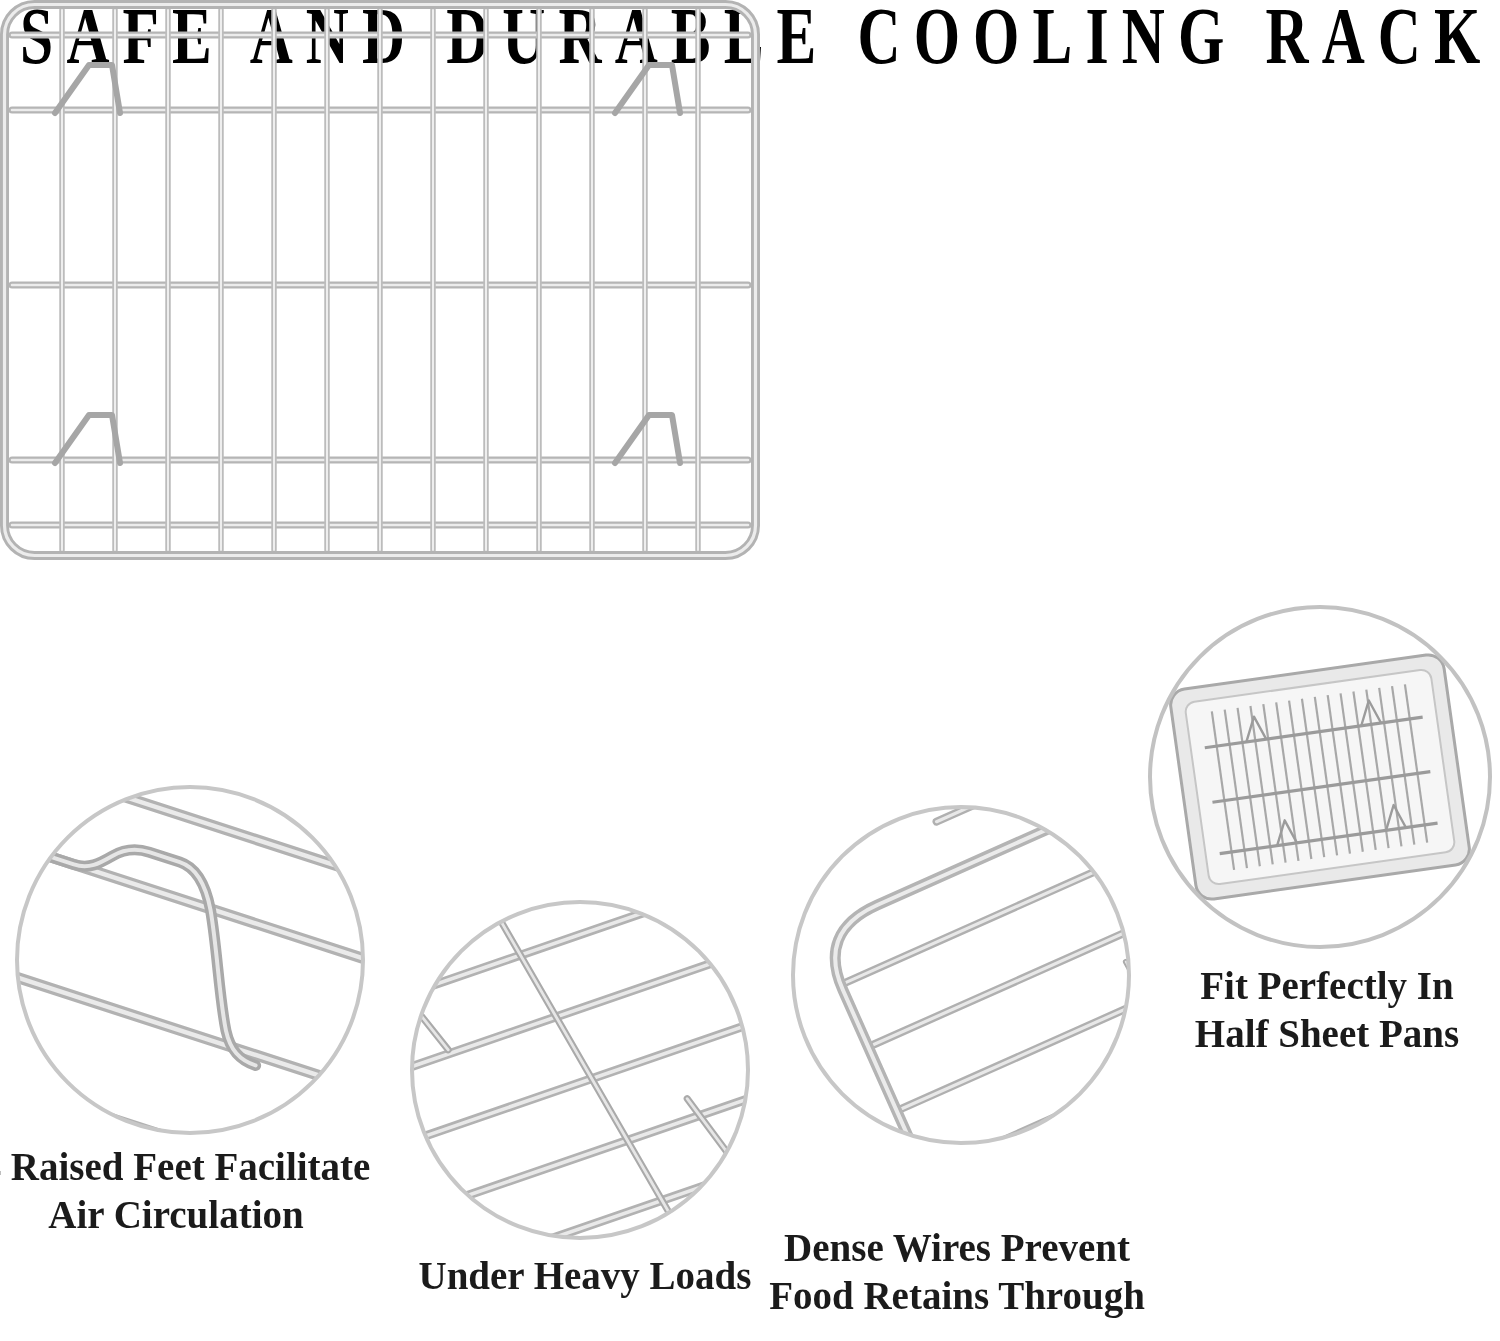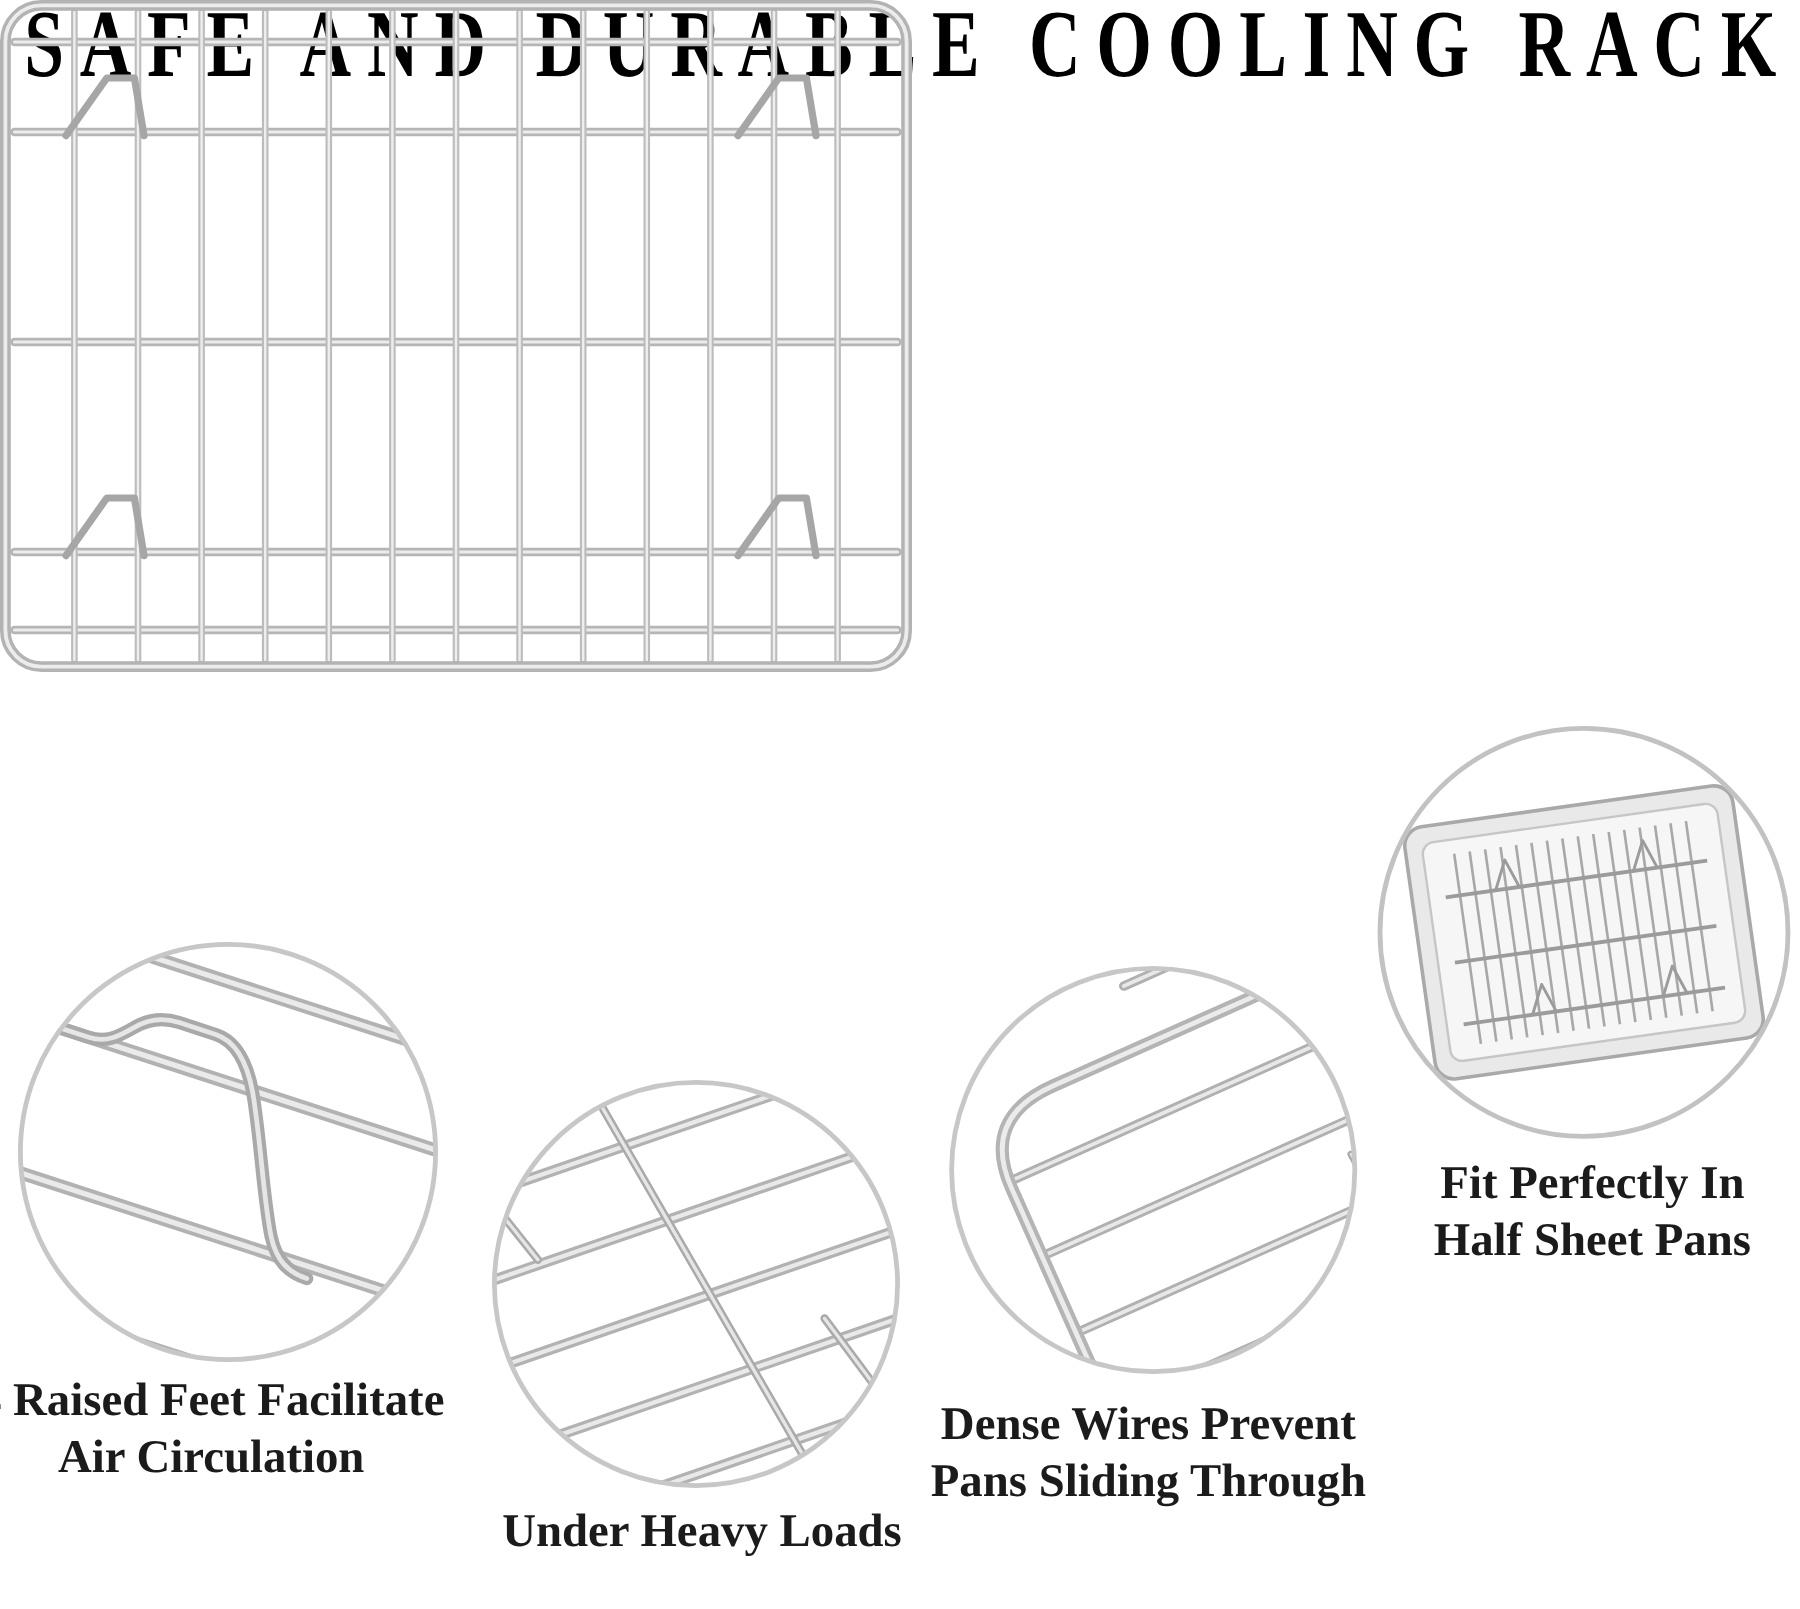--- a/index.html
+++ b/index.html
@@ -186,22 +186,22 @@
     <circle cx="1320" cy="777" r="170" fill="none" stroke="#c2c2c2" stroke-width="4"></circle>
   </svg>
 
   <div class="cap" style="left:-84px;top:1143px;">
     <div>4 Raised Feet Facilitate</div>
     <div>Air Circulation</div>
   </div>
   <div class="cap" style="left:325px;top:1252px;">
     <div>Under Heavy Loads</div>
   </div>
-  <div class="cap" style="left:697px;top:1163px;font-family:Liberation Serif, serif;">
+  <div class="cap" style="left:697px;top:1224px;font-family:Liberation Serif, serif;">
     <div>Dense Wires Prevent</div>
-    <div>Pans Sliding Through</div>
+    <div>Food Retains Through</div>
   </div>
   <div class="cap" style="left:1067px;top:962px;">
     <div>Fit Perfectly In</div>
     <div>Half Sheet Pans</div>
   </div>
 
 </div>
 
 </body></html>

